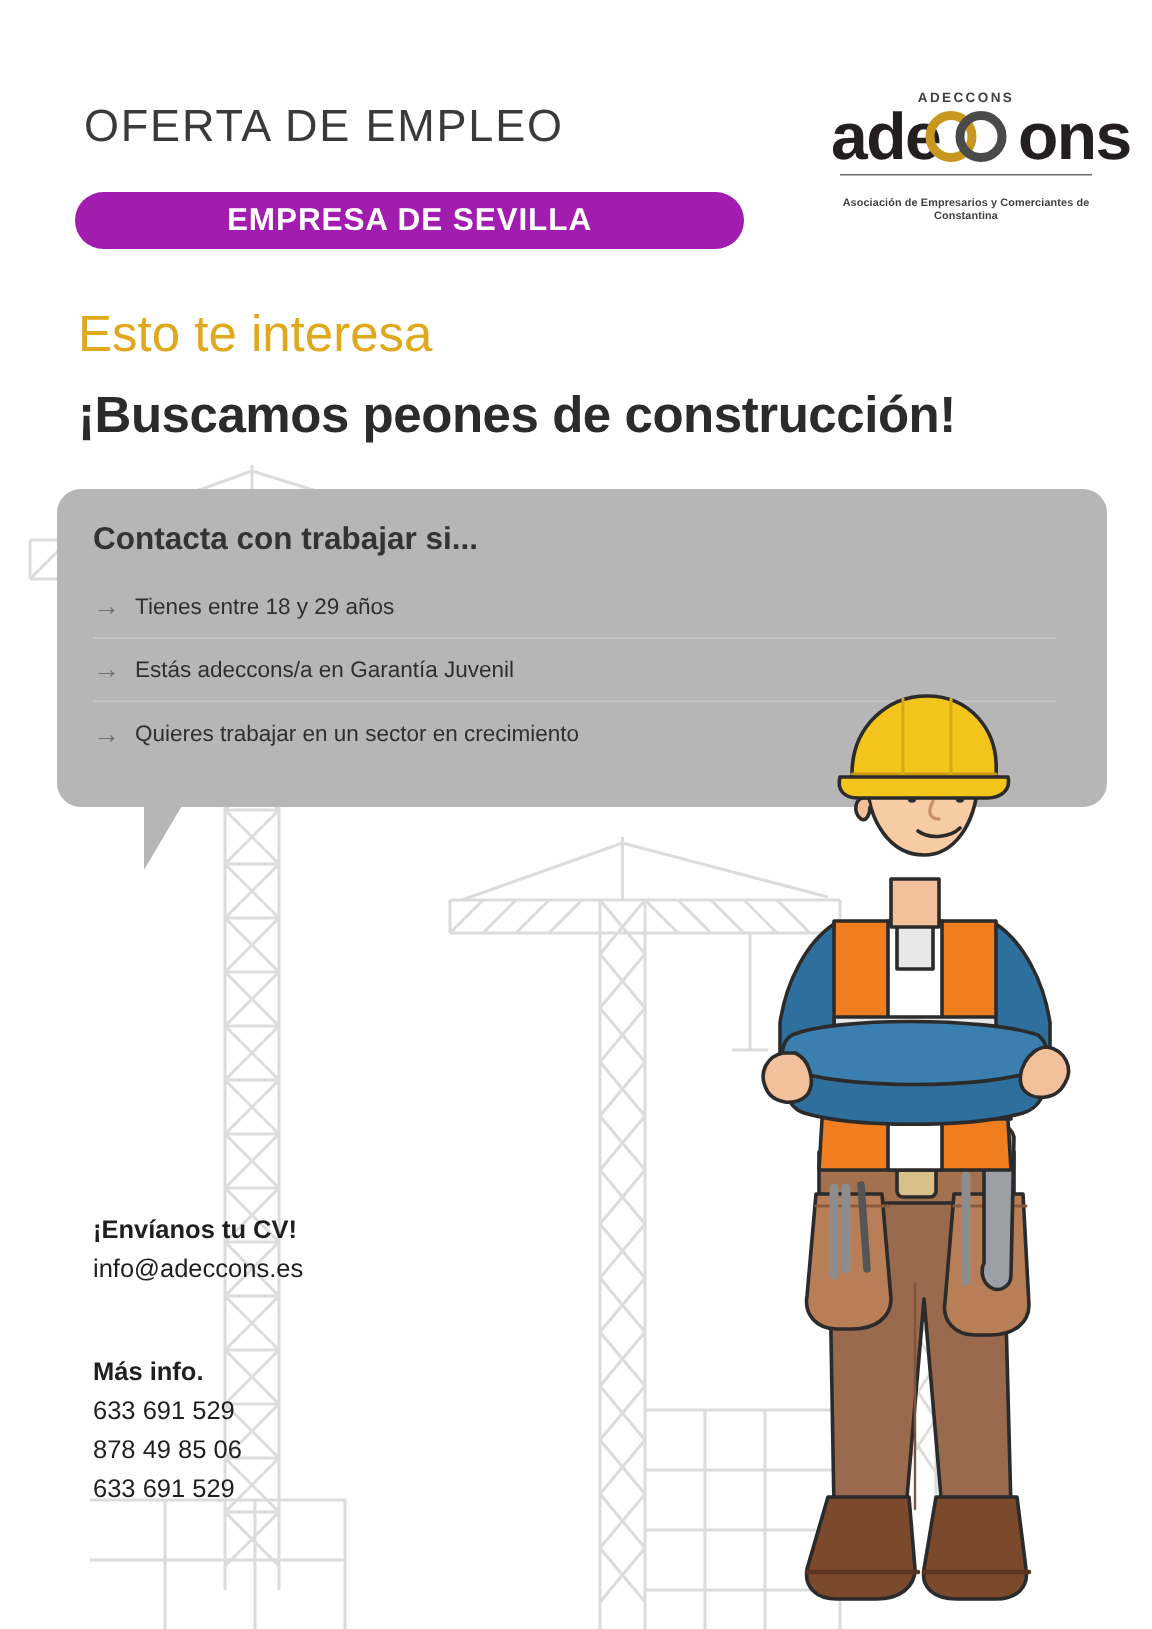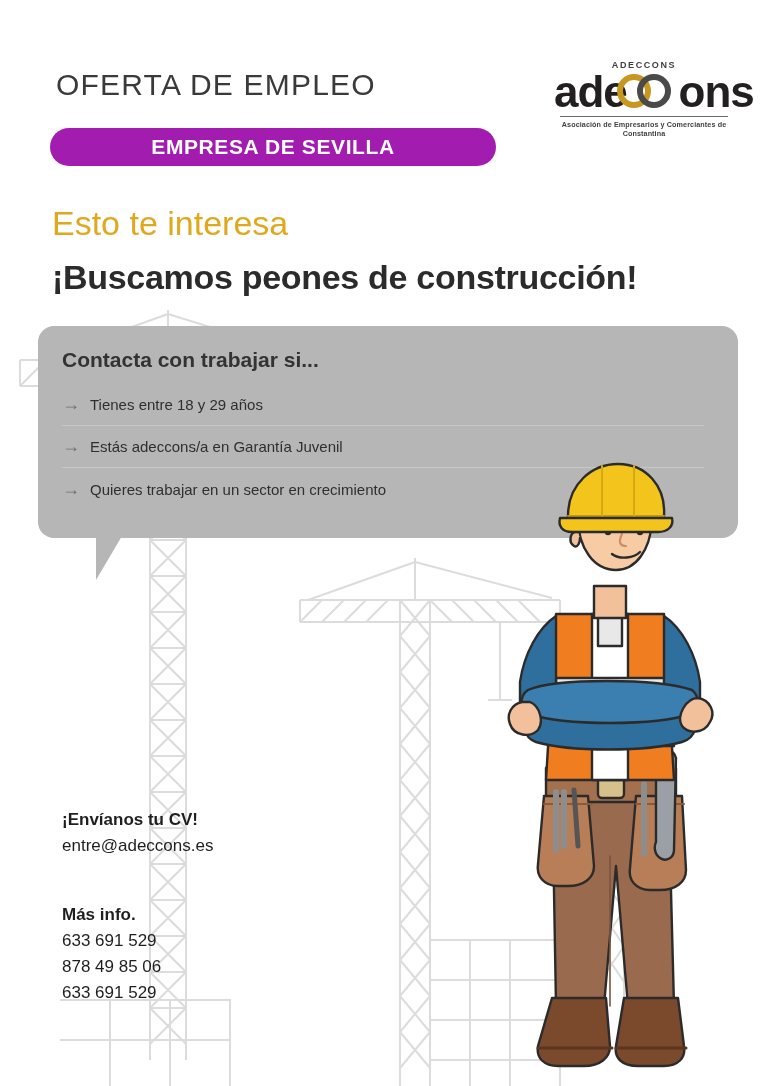--- a/index.html
+++ b/index.html
@@ -75,21 +75,21 @@
     border: 6px solid #d3a02a;
     top: 0;
   }
   .ring.r1 { left: 0; border-color: #c8971f; }
   .ring.r2 { left: 20px; border-color: #4a4a4a; }
   .logo-sub {
     font-size: 7.2px;
     color: #3f3f3f;
     letter-spacing: 0.1px;
     border-top: 1px solid #6b6b6b;
-    padding-top: 3px;
+    padding-top: 13px;
     margin: 0 6px;
     font-weight: bold;
   }
 
   
   .pill {
     position: absolute;
     left: 50px; top: 128px;
     width: 446px; height: 38px;
     background: #a21caf;
@@ -289,21 +289,21 @@
       <span class="txt">Estás adeccons/a en Garantía Juvenil</span>
     </div>
     <div class="brow">
       <span class="arrow">→</span>
       <span class="txt">Quieres trabajar en un sector en crecimiento</span>
     </div>
   </div>
 
   <div class="contact">
     <div class="c-strong">¡Envíanos tu CV!</div>
-    <div class="c-line">entre@adeccons.es</div>
+    <div class="c-line">info@adeccons.es</div>
     <div class="c-gap"></div>
     <div class="c-strong">Más info.</div>
     <div class="c-line">633 691 529</div>
     <div class="c-line">878 49 85 06</div>
     <div class="c-line">633 691 529</div>
   </div>
 
   <svg class="worker" viewBox="0 0 300 640" aria-hidden="true">
     <g stroke="#2b2b2b" stroke-width="2.4" stroke-linejoin="round" stroke-linecap="round">
 

